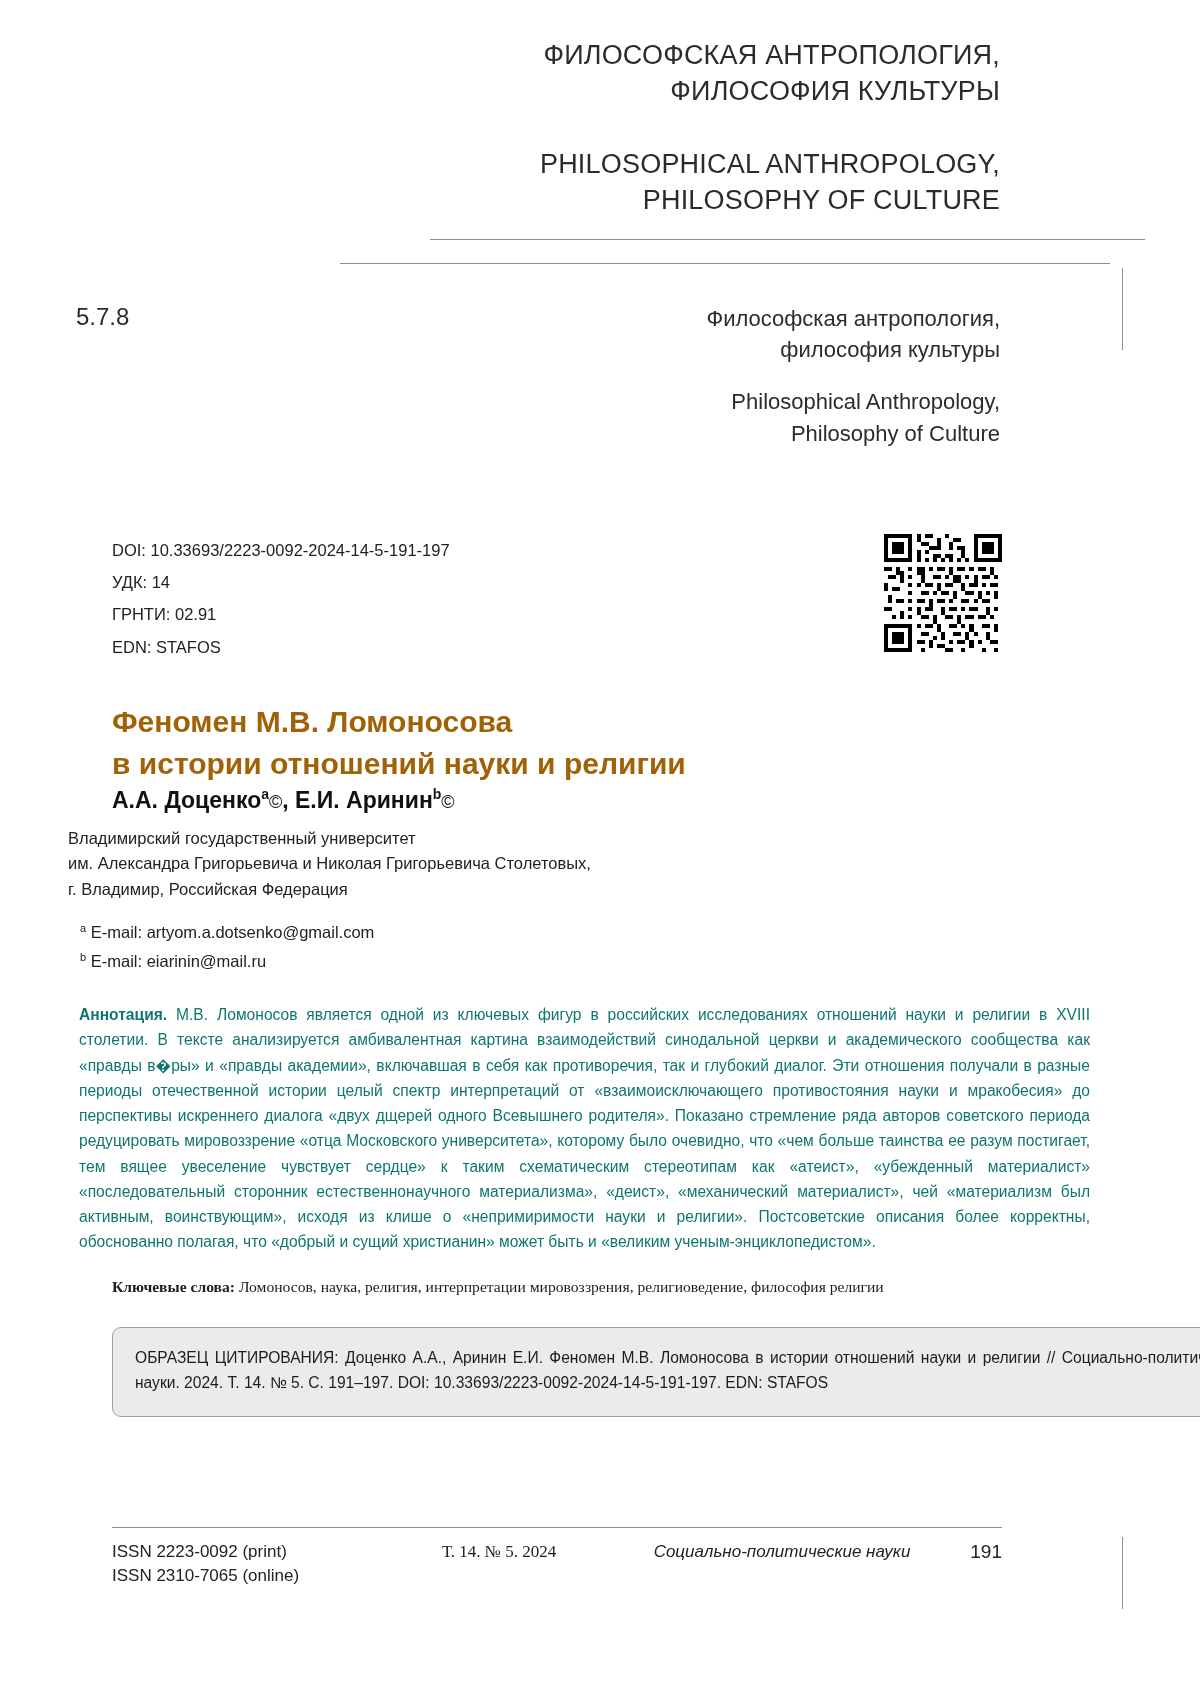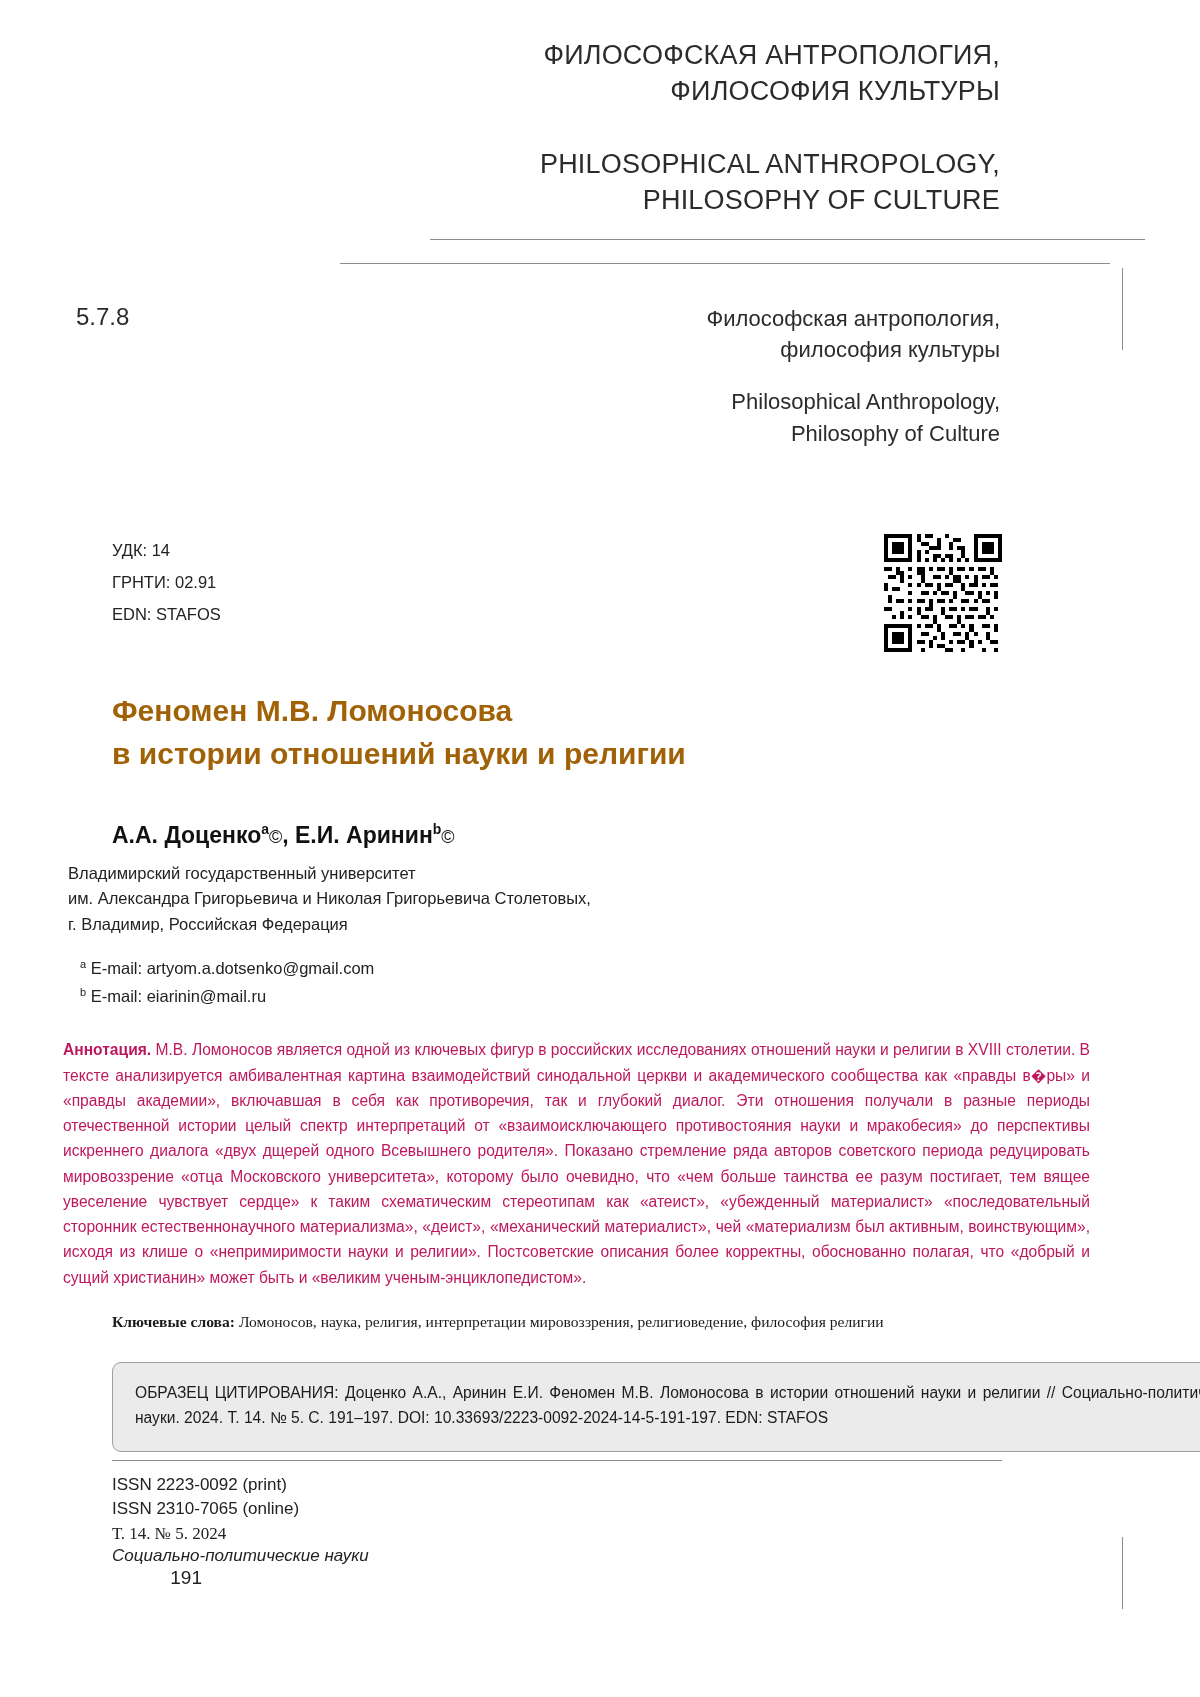--- a/index.html
+++ b/index.html
@@ -124,21 +124,20 @@
     padding-left: 112px;
     padding-right: 200px;
     font-size: 30px;
     font-weight: bold;
     line-height: 1.42;
     color: #a16207;
   }
 
   
   .authors {
-    margin-top: 46px;
     padding-left: 112px;
     font-size: 23px;
     font-weight: bold;
     color: #111;
   }
   .authors sup {
     font-size: 14px;
     font-weight: bold;
   }
   .authors .cc {
@@ -159,26 +158,26 @@
     line-height: 1.75;
     color: #222;
   }
   .emails sup {
     font-size: 11px;
   }
 
   
   .abstract {
     margin-top: 26px;
-    padding-left: 63px;
+    padding-left: 79px;
     padding-right: 110px;
     font-size: 15.6px;
     line-height: 1.62;
     text-align: justify;
-    color: #be185d;
+    color: #0f766e;
   }
   .abstract b { font-weight: bold; }
 
   .keywords {
     margin-top: 20px;
     padding-left: 112px;
     padding-right: 110px;
     font-size: 15.6px;
     line-height: 1.55;
     color: #1c1c1c;
@@ -213,21 +212,20 @@
   .footer-rule {
     height: 1px;
     background: #8d8d8d;
     margin-bottom: 12px;
   }
   .footer-row {
     display: flex;
     align-items: flex-start;
     font-size: 17px;
     color: #222;
-    flex-direction: column;
   }
   .f-issn { width: 330px; line-height: 1.45; }
   .f-vol { width: 210px; text-align: left; padding-top: 2px; font-family: Liberation Serif, serif;}
   .f-journal { flex: 1; text-align: center; font-style: italic; padding-top: 2px;}
   .f-page { width: 90px; text-align: right; font-size: 19px; padding-top: 1px;}
   .vrule-footer {
     position: absolute;
     left: 1122px;
     bottom: 88px;
     width: 1px;
@@ -262,20 +260,21 @@
     <div class="class-names">
       <div>Философская антропология,</div>
       <div>философия культуры</div>
       <div class="en">Philosophical Anthropology,</div>
       <div>Philosophy of Culture</div>
     </div>
   </div>
 
   <div class="ids-row">
     <div class="ids">
+      <div>DOI: 10.33693/2223-0092-2024-14-5-191-197</div>
       <div>УДК: 14</div>
       <div>ГРНТИ: 02.91</div>
       <div>EDN: STAFOS</div>
     </div>
     <div class="qr">
       <svg viewBox="0 0 29 29" width="118" height="118" shape-rendering="crispEdges" aria-hidden="true">
         <rect width="29" height="29" fill="#ffffff"></rect>
         <g fill="#000000">
 
           <rect x="0" y="0" width="7" height="1"></rect>

